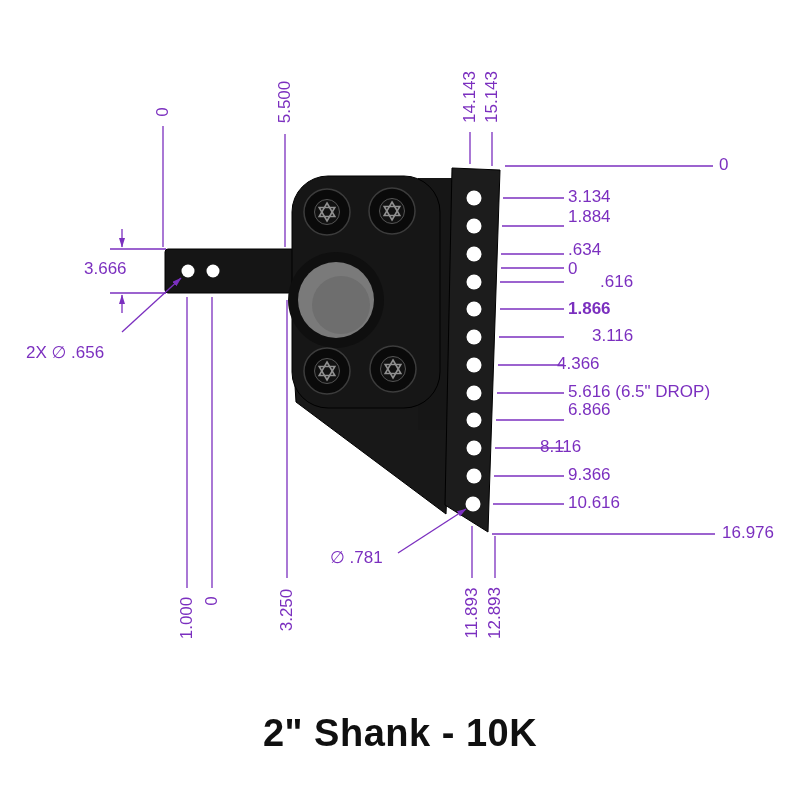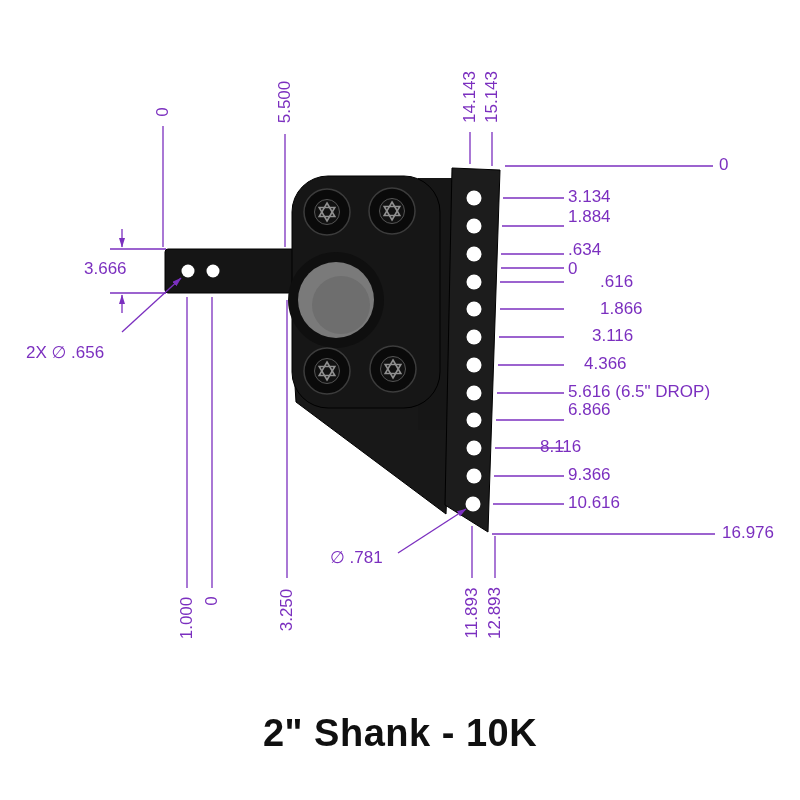--- a/index.html
+++ b/index.html
@@ -122,23 +122,23 @@
   <div class="dim v" style="left:261px;top:92px;width:48px;">5.500</div>
   <div class="dim v" style="left:441px;top:87px;width:58px;">14.143</div>
   <div class="dim v" style="left:463px;top:87px;width:58px;">15.143</div>
 
   <div class="dim" style="left:719px;top:155px;">0</div>
   <div class="dim" style="left:568px;top:187px;">3.134</div>
   <div class="dim" style="left:568px;top:207px;">1.884</div>
   <div class="dim" style="left:568px;top:240px;">.634</div>
   <div class="dim" style="left:568px;top:259px;">0</div>
   <div class="dim" style="left:568px;top:272px;margin-left:32px;">.616</div>
-  <div class="dim" style="left:600px;top:299px;">1.866</div>
+  <div class="dim" style="left:568px;top:299px;font-weight:bold;">1.866</div>
   <div class="dim" style="left:592px;top:326px;">3.116</div>
-  <div class="dim" style="left:584px;top:354px;">4.366</div>
+  <div class="dim" style="left:557px;top:354px;">4.366</div>
   <div class="dim" style="left:568px;top:382px;">5.616 (6.5" DROP)</div>
   <div class="dim" style="left:568px;top:400px;">6.866</div>
   <div class="dim" style="left:540px;top:437px;">8.116</div>
   <div class="dim" style="left:568px;top:465px;">9.366</div>
   <div class="dim" style="left:568px;top:493px;">10.616</div>
   <div class="dim" style="left:722px;top:523px;">16.976</div>
 
   <div class="dim" style="left:84px;top:259px;">3.666</div>
   <div class="dim" style="left:26px;top:328px;margin-top:15px;">2X ∅ .656</div>
   <div class="dim" style="left:330px;top:548px;">∅ .781</div>

